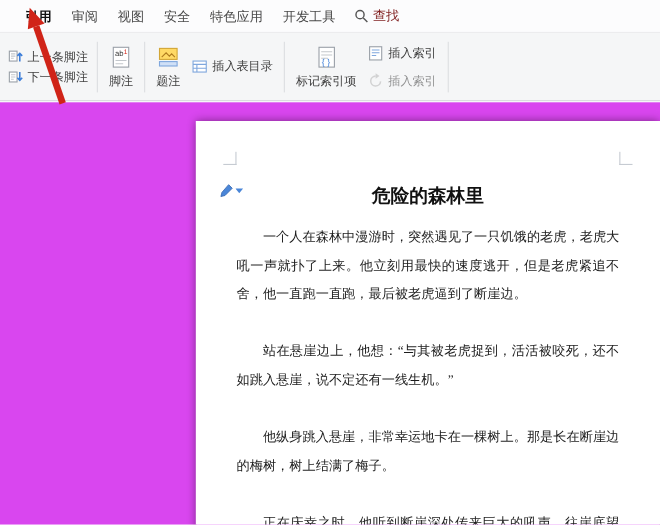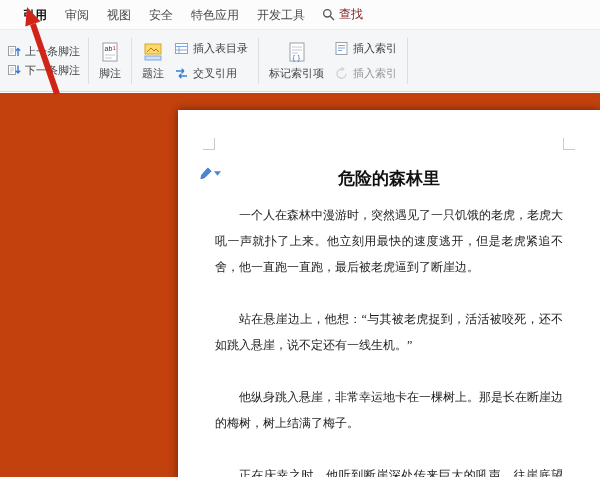--- a/index.html
+++ b/index.html
@@ -17,21 +17,21 @@
   .vsep{width:1px;height:46px;background:#dcdee0;margin:0 5px;flex:0 0 1px}
   .leftcol{display:flex;flex-direction:column;justify-content:center;gap:3px}
   .smallbtn{display:flex;align-items:center;gap:4px;font-size:11px;color:#3f3f3f;
     height:16px;padding:0 3px;white-space:nowrap}
   .bigbtn{display:flex;flex-direction:column;align-items:center;justify-content:center;gap:3px;
     font-size:11px;color:#3f3f3f;padding:3px 5px;white-space:nowrap}
   .stackcol{display:flex;flex-direction:column;justify-content:center;gap:9px;margin:4px 2px}
   .disabled{opacity:.55;filter:grayscale(1)}
   .smallbtn svg,.bigbtn svg{flex:0 0 auto}
   
-  .doc-area{position:absolute;top:93px;left:0;right:0;bottom:0;background:#c2410c;overflow:hidden}
+  .doc-area{position:absolute;top:93px;left:0;right:0;bottom:0;background:#d946ef;overflow:hidden}
   .page{position:absolute;left:178px;top:17px;width:422px;height:430px;background:#fff;
     box-shadow:0 0 8px rgba(0,0,0,.45)}
   .page h1{margin-top:54px;text-align:center;font-size:17px;line-height:30px;color:#111;
     font-family:"Liberation Serif","DejaVu Serif",serif;font-weight:bold}
   .doc-body{margin:8px 37px 0 37px;font-size:12px;line-height:26px;text-align:justify;color:#1c1c1c;
     font-family:"Liberation Serif","DejaVu Serif",serif}
   .doc-body p{text-indent:2em;margin:0 0 26px 0}
   .crop{position:absolute;width:12px;height:12px}
   .crop-tl{left:25px;top:28px;border-right:1px solid #c6cbd2;border-bottom:1px solid #c6cbd2}
   .crop-tr{left:385px;top:28px;border-left:1px solid #c6cbd2;border-bottom:1px solid #c6cbd2}
@@ -103,26 +103,20 @@
   </div>
 
   <div class="stackcol">
     <div class="smallbtn">
       <svg width="15" height="15" viewBox="0 0 15 15">
         <rect x="1.5" y="2.5" width="12" height="10" fill="#fff" stroke="#7fa7dd"></rect>
         <path d="M1.5 5.5 H13.5 M5 5.5 V12.5 M1.5 9 H13.5" stroke="#7fa7dd" stroke-width="1"></path>
       </svg>
       <span>插入表目录</span>
     </div>
-    <div class="smallbtn">
-      <svg width="15" height="15" viewBox="0 0 15 15">
-        <path d="M2 5 H10 M10 5 L7.6 2.8 M10 5 L7.6 7.2 M13 10 H5 M5 10 L7.4 7.8 M5 10 L7.4 12.2" stroke="#3b7dd8" stroke-width="1.3" fill="none"></path>
-      </svg>
-      <span>交叉引用</span>
-    </div>
   </div>
 
   <div class="vsep"></div>
 
   <div class="bigbtn">
     <svg width="22" height="22" viewBox="0 0 22 22">
       <rect x="4" y="2" width="14" height="18" fill="#fff" stroke="#9aa0a8"></rect>
       <path d="M6 6 H16 M6 9 H16 M6 12 H12" stroke="#c3c7cc" stroke-width="1"></path>
       <text x="6.5" y="18.5" font-size="8" fill="#3b7dd8">{&nbsp;}</text>
     </svg>

